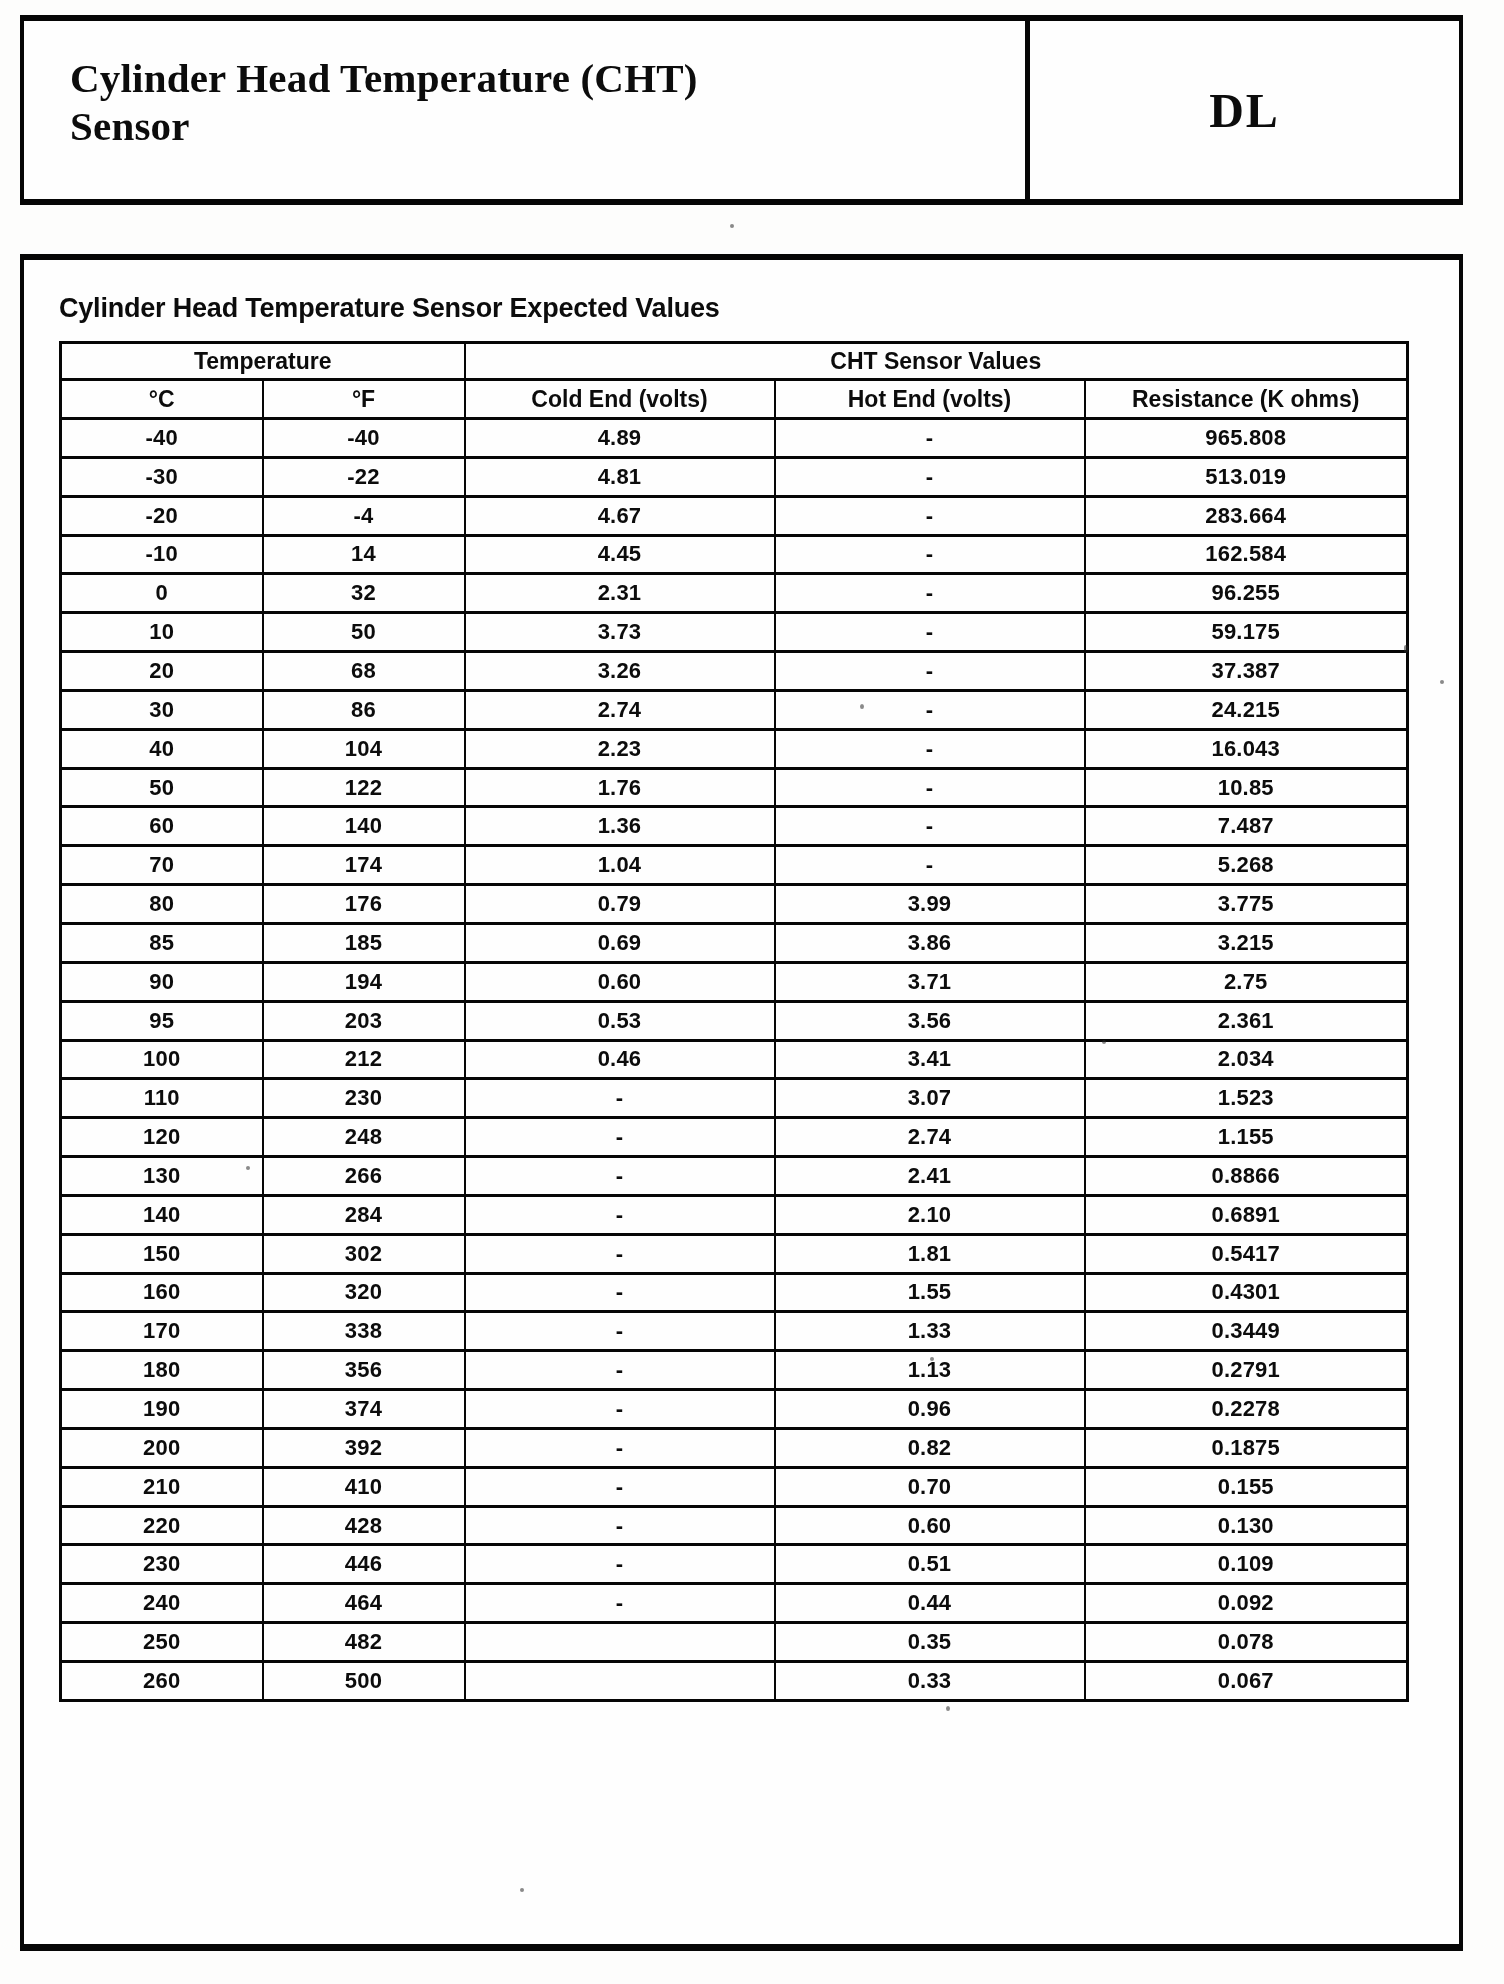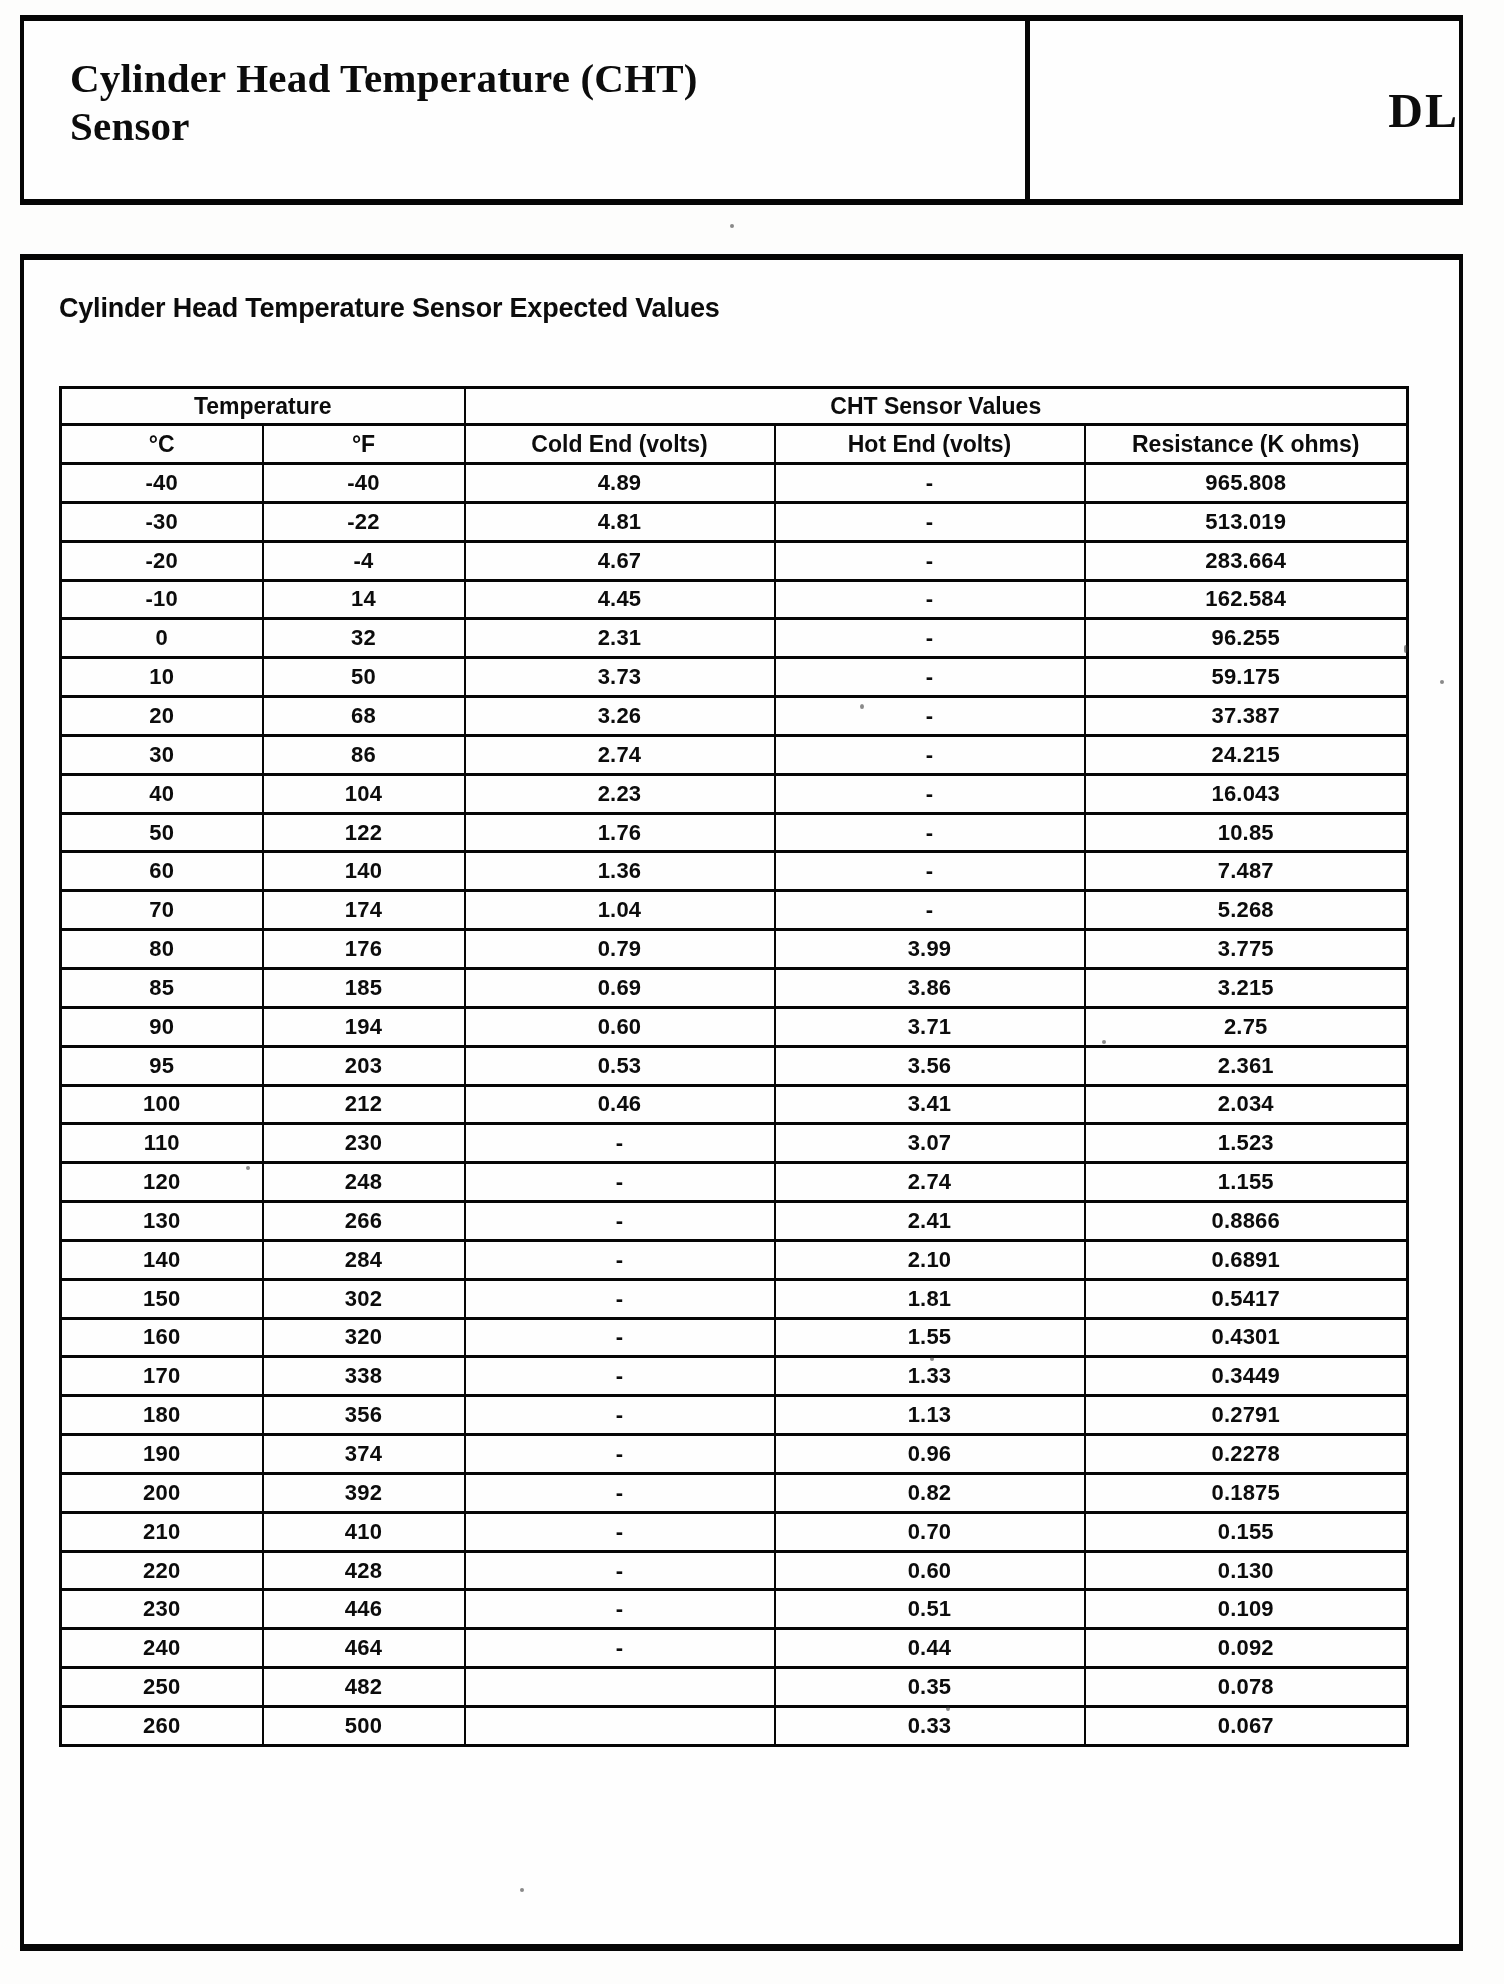--- a/index.html
+++ b/index.html
@@ -32,21 +32,21 @@
     font-size:41px;
     line-height:1.16;
     letter-spacing:0.2px;
     white-space:nowrap;
     margin-left:9px;
   }
   .header-code-cell{
     width:434px;flex:0 0 434px;
     border-left:5px solid #060606;
     box-sizing:border-box;
-    display:flex;align-items:center;justify-content:flex-end;
+    display:flex;align-items:center;justify-content:center;
   }
   .header-code{
     font-family:"Liberation Serif","DejaVu Serif",serif;
     font-weight:bold;
     font-size:48px;
     letter-spacing:2px;
   }
   
   .content-box{
     position:absolute;left:20px;top:254px;
@@ -60,21 +60,20 @@
     position:absolute;left:35px;top:33px;
     font-size:27px;font-weight:bold;
     letter-spacing:-0.2px;
     white-space:nowrap;
   }
   table.cht{
     position:absolute;left:35px;top:81px;
     width:1347px;
     border-collapse:collapse;
     table-layout:fixed;
-    margin-top:45px;
   }
   table.cht th, table.cht td{
     border:2px solid #060606;
     border-top-width:3px;border-bottom-width:3px;
     text-align:center;vertical-align:middle;
     padding:0;
     overflow:hidden;
   }
   table.cht{border:3px solid #060606;}
   table.cht thead th{

